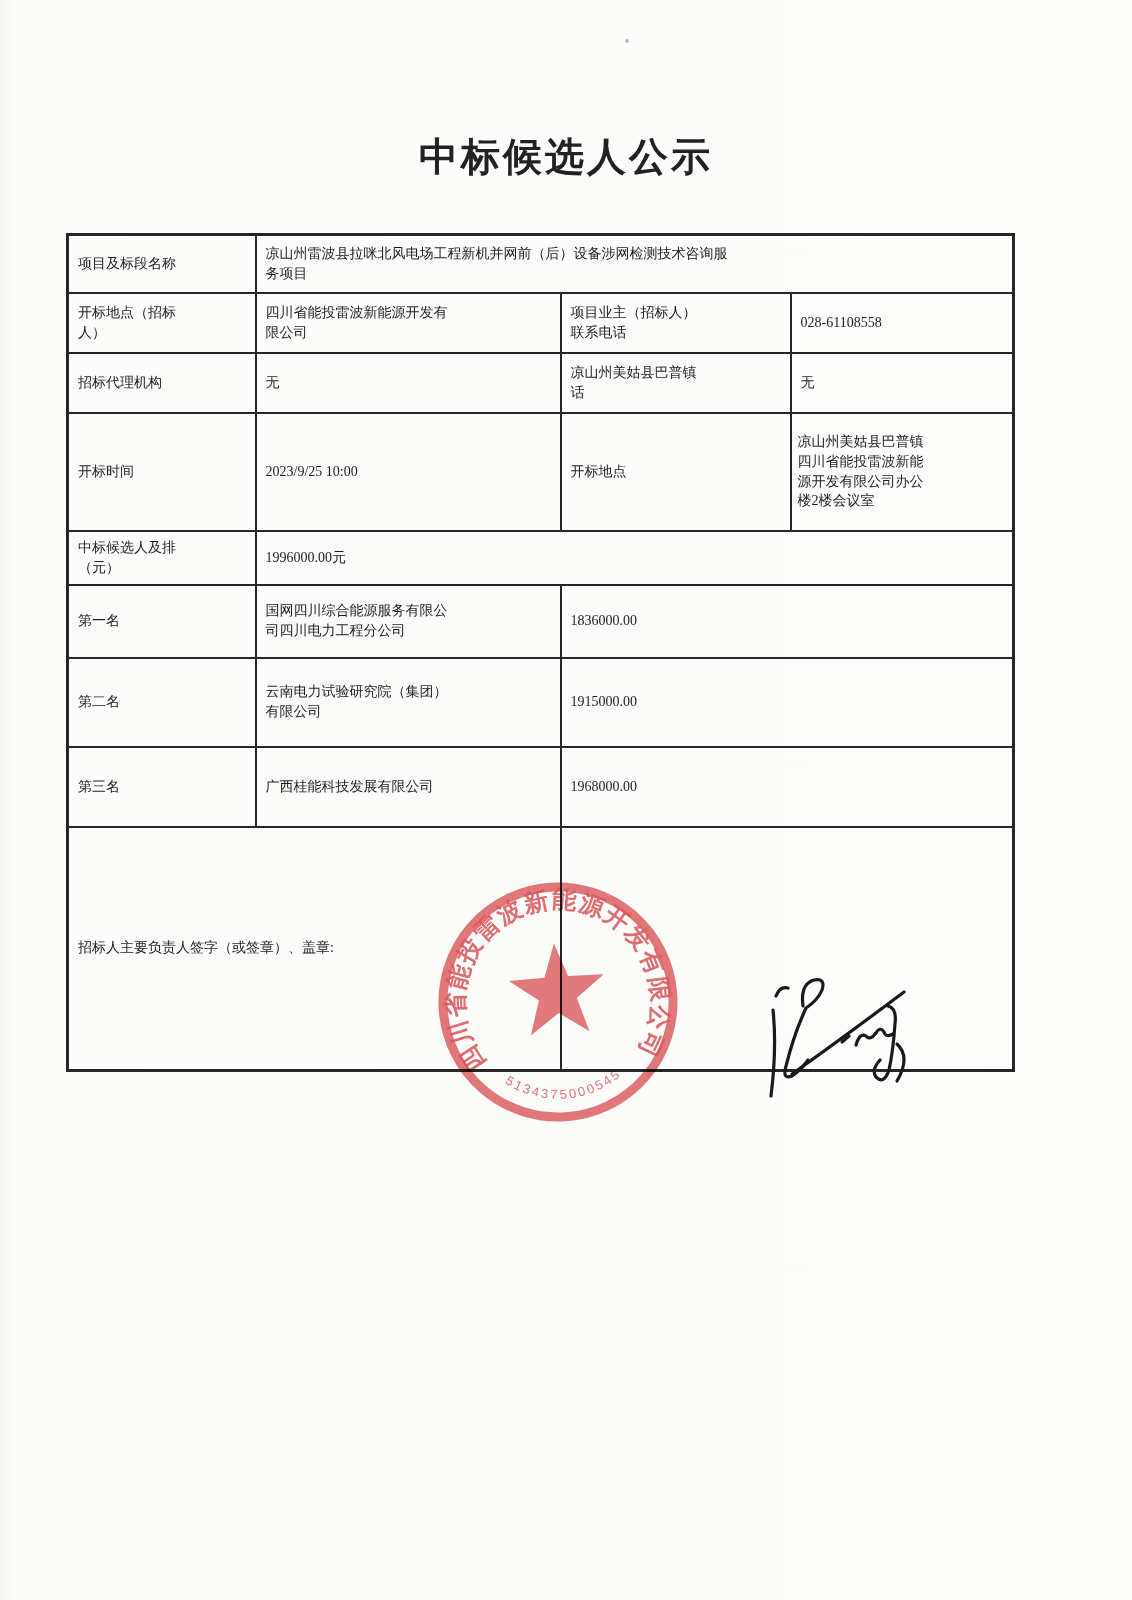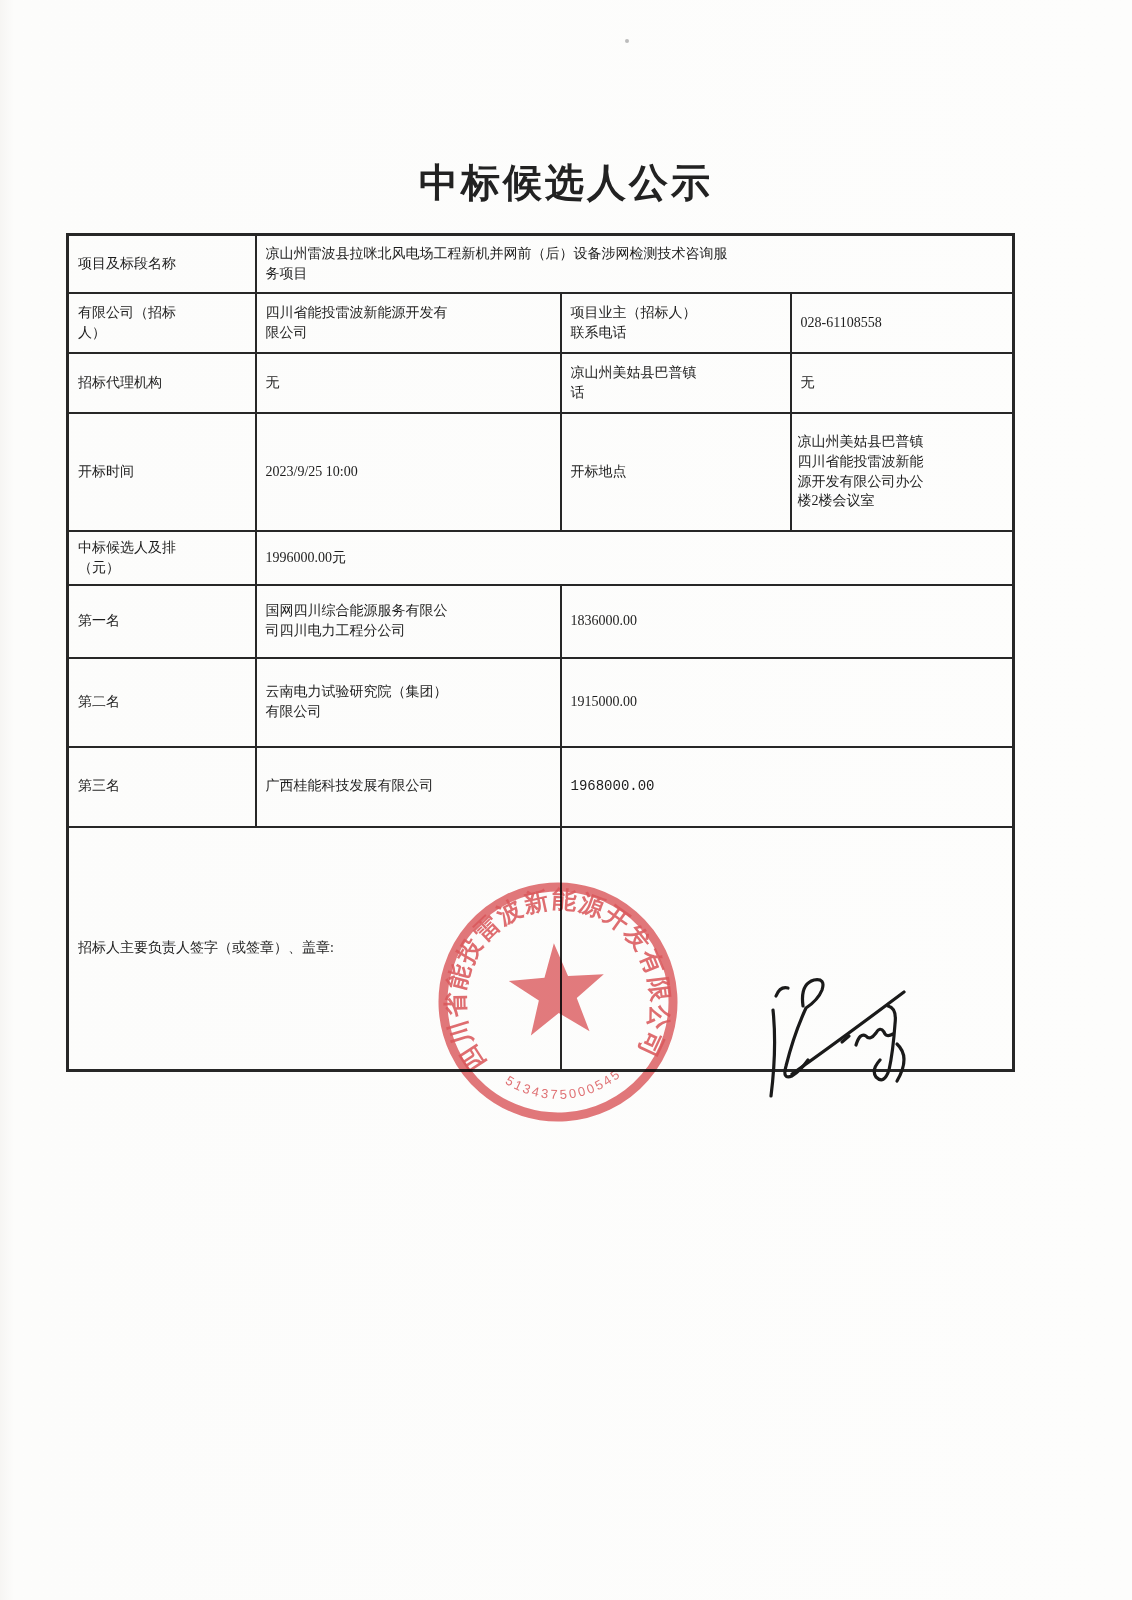--- a/index.html
+++ b/index.html
@@ -12,21 +12,21 @@
   }
   .page{
     position:absolute;left:0;top:0;width:1132px;height:1600px;
     background:linear-gradient(90deg,#f6f5f3 0px,#fcfcfb 14px,#fdfdfc 100%);
     overflow:hidden;
   }
   .doc-title{
     position:absolute;left:0;top:130px;width:1132px;
     text-align:center;
     font-family:"Liberation Sans","DejaVu Sans",sans-serif;
-    font-weight:700;font-size:39px;letter-spacing:3px;color:#222;margin-top:26px;
+    font-weight:700;font-size:39px;letter-spacing:3px;color:#222;
   }
   .artifact-dot{
     position:absolute;left:625px;top:39px;width:4px;height:4px;
     background:#bcbcbc;border-radius:50%;
   }
   table.main{
     position:absolute;left:66px;top:233px;
     border-collapse:collapse;table-layout:fixed;
     width:946px;
     font-size:14px;line-height:1.4;
@@ -42,21 +42,21 @@
   .al{text-align:left;}
   .ac{}
   tr.r1{height:58px;}
   tr.r2{height:60px;}
   tr.r3{height:60px;}
   tr.r4{height:118px;}
   tr.r5{height:54px;}
   tr.r6{height:87px;}
   tr.r7{height:73px;margin-top:20px;}
   tr.r8{height:89px;}
-  tr.r9{height:80px;font-family:Liberation Mono, monospace;}
+  tr.r9{height:80px;}
   tr.r10{height:244px;}
   td.sign-label{padding-left:33px;}
   .seal{
     position:absolute;left:433px;top:877px;width:250px;height:250px;
     mix-blend-mode:multiply;
     transform:rotate(-4deg);
     pointer-events:none;
   }
   .signature{
     position:absolute;left:700px;top:948px;width:260px;height:160px;
@@ -81,21 +81,21 @@
     </colgroup>
 
     <tbody>
         <tr class="r1">
       <td class="al">项目及标段名称</td>
       <td class="al" colspan="3">凉山州雷波县拉咪北风电场工程新机并网前（后）设备涉网检测技术咨询服
 务项目</td>
     </tr>
 
     <tr class="r2">
-      <td class="al">有限公司（招标
+      <td class="al">开标地点（招标
 人）</td>
       <td class="al">四川省能投雷波新能源开发有
 限公司</td>
       <td class="al">项目业主（招标人）
 联系电话</td>
       <td class="al">028-61108558</td>
     </tr>
 
     <tr class="r3">
       <td class="al">招标代理机构</td>

